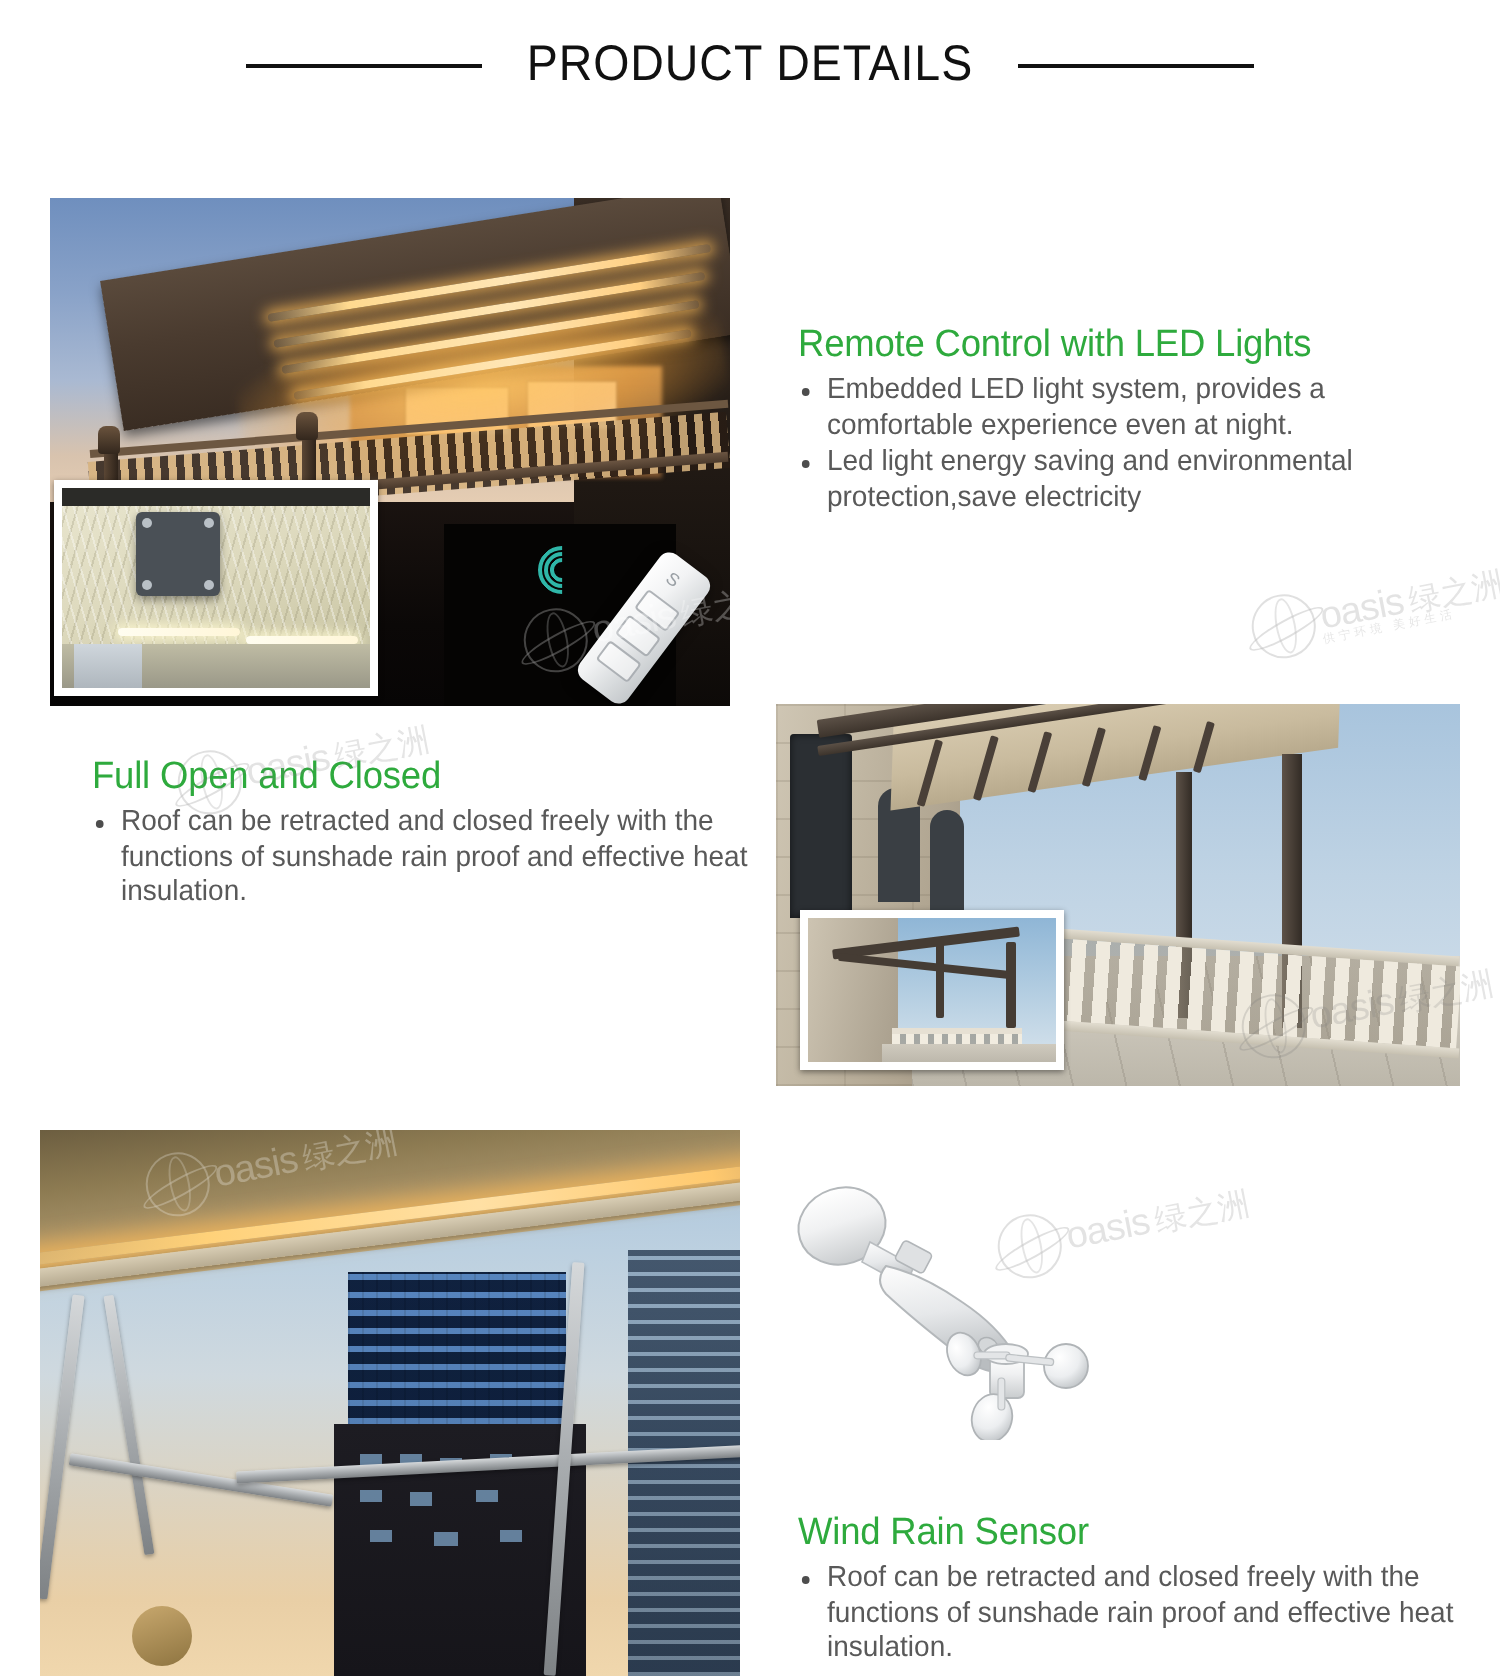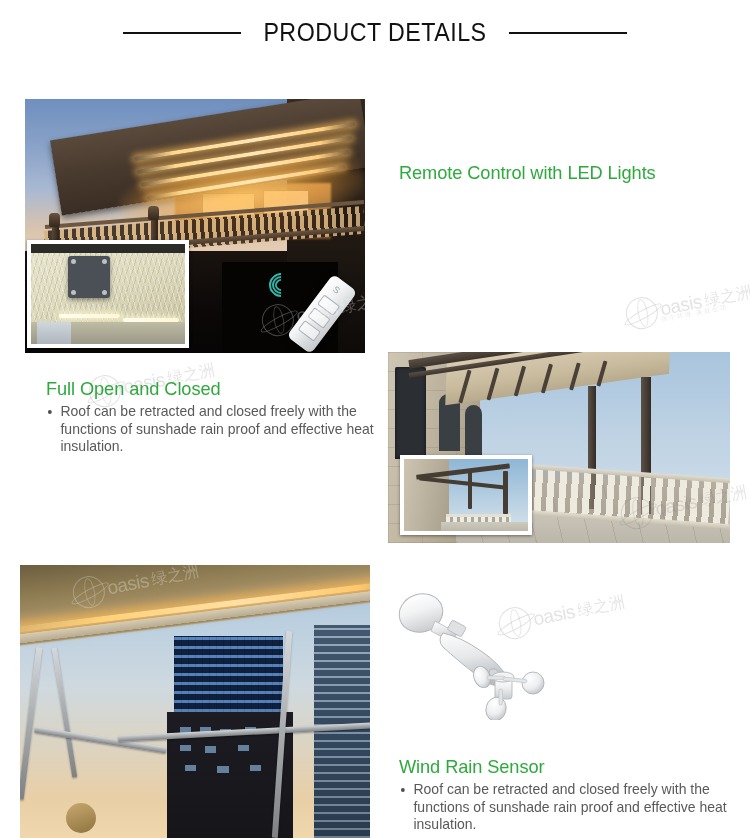--- a/index.html
+++ b/index.html
@@ -560,20 +560,24 @@
         <div class="globe"></div>
         <div class="wm-text">oasis</div>
         <div class="wm-cn">绿之洲</div>
       </div>
     </div>
   </div>
 </div>
 
 <div class="text-block" id="text-led">
   <h2 class="heading">Remote Control with LED Lights</h2>
+  <ul class="bullets">
+    <li>Embedded LED light system, provides a comfortable experience even at night.</li>
+    <li>Led light energy saving and environmental protection,save electricity</li>
+  </ul>
 </div>
 
 <div class="text-block" id="text-open">
   <h2 class="heading">Full Open and Closed</h2>
   <ul class="bullets">
     <li>Roof can be retracted and closed freely with the functions of sunshade rain proof and effective heat insulation.</li>
   </ul>
 </div>
 
 <div class="photo" id="photo-open">

